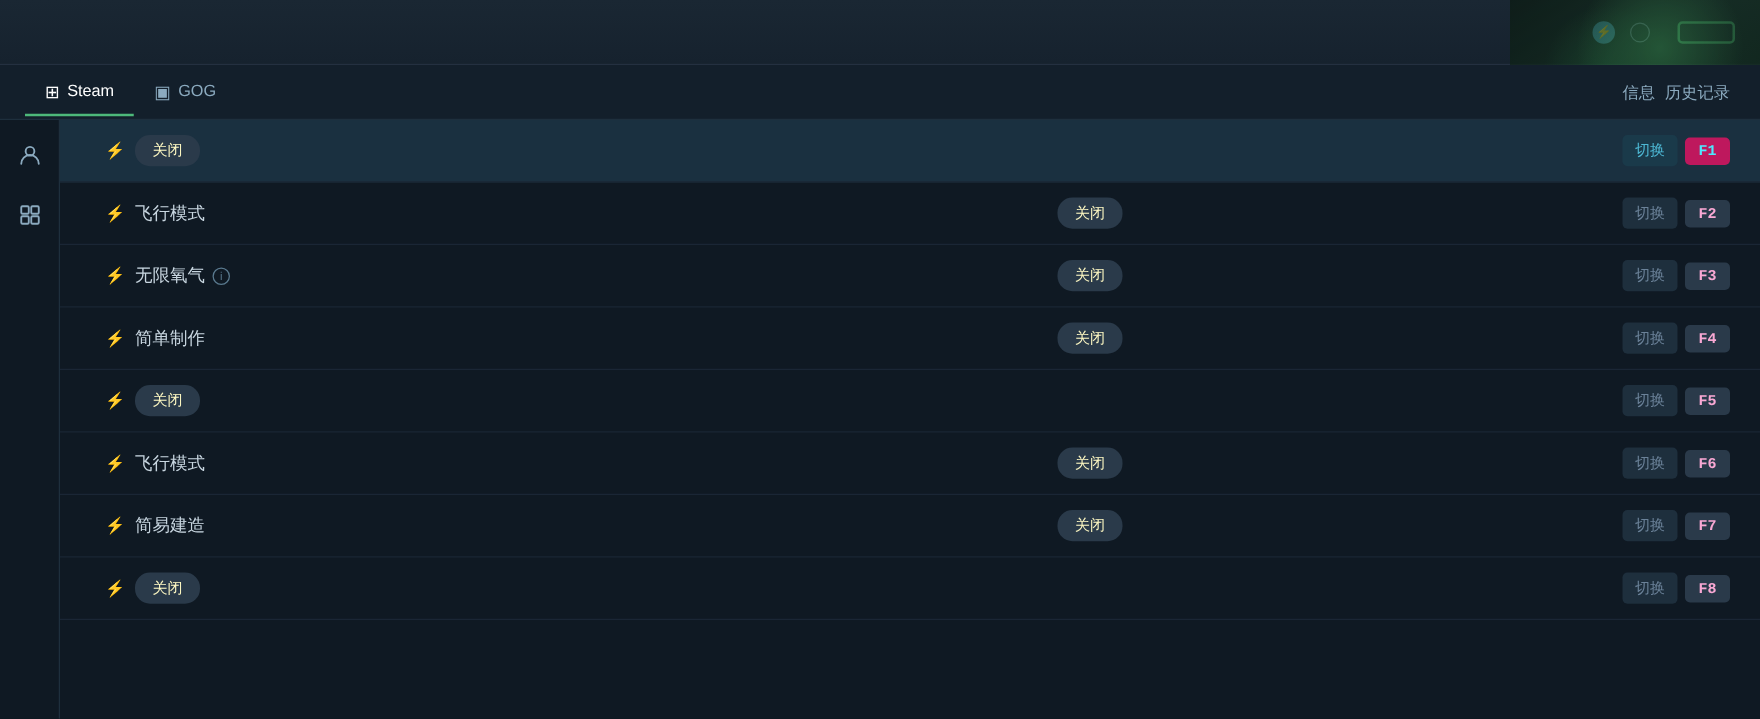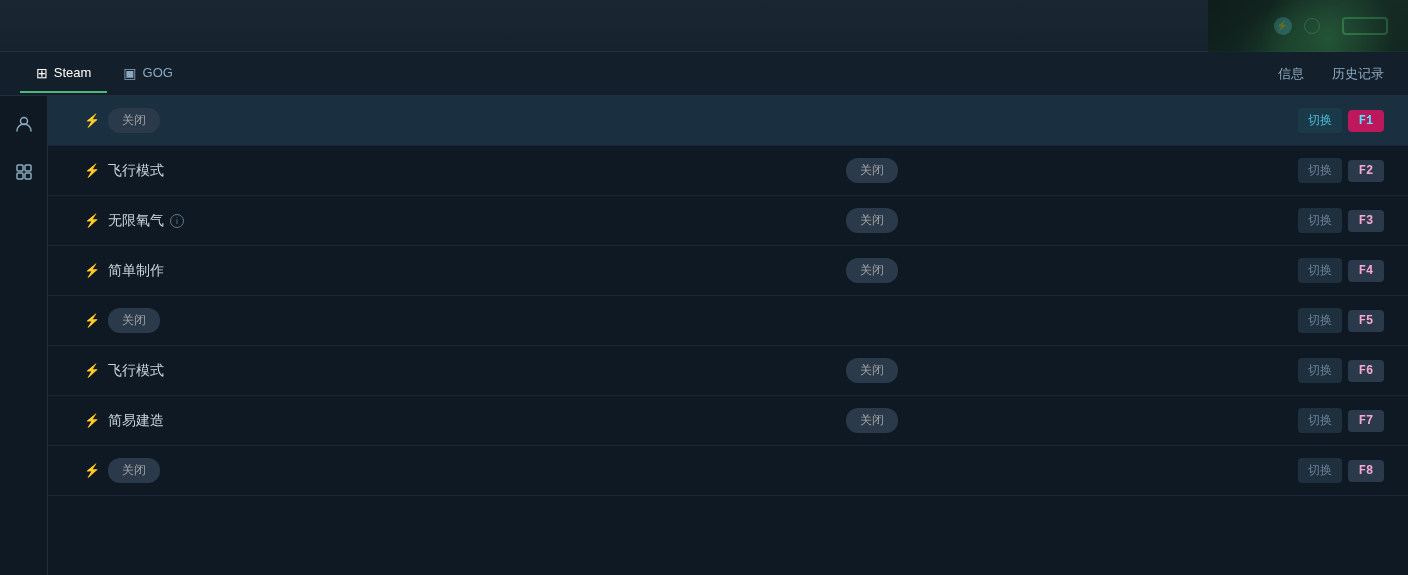--- a/index.html
+++ b/index.html
@@ -122,21 +122,20 @@
       color: #ffffff;
       border-bottom: 2px solid #4db87a;
     }
     .platform-icon {
       font-size: 14px;
     }
     .sub-header-right {
       margin-left: auto;
       display: flex;
       align-items: center;
-      gap: 20px;
     }
     .sub-tab-link {
       font-size: 13px;
       color: #8baabf;
       cursor: pointer;
       padding: 10px 4px;
     }
 
     
     .artwork {
@@ -227,21 +226,21 @@
       display: inline-flex;
       align-items: center;
       justify-content: center;
       font-size: 9px;
       color: #5a7a8f;
     }
     .cheat-toggle {
       background: #2a3a4a;
       border: none;
       border-radius: 12px;
-      color: #a3a3a3;
+      color: #fef9c3;
       font-size: 12px;
       padding: 4px 14px;
       cursor: pointer;
       margin-right: 400px;
     }
     .hotkey-section {
       display: flex;
       align-items: center;
       gap: 6px;
       margin-left: auto;

